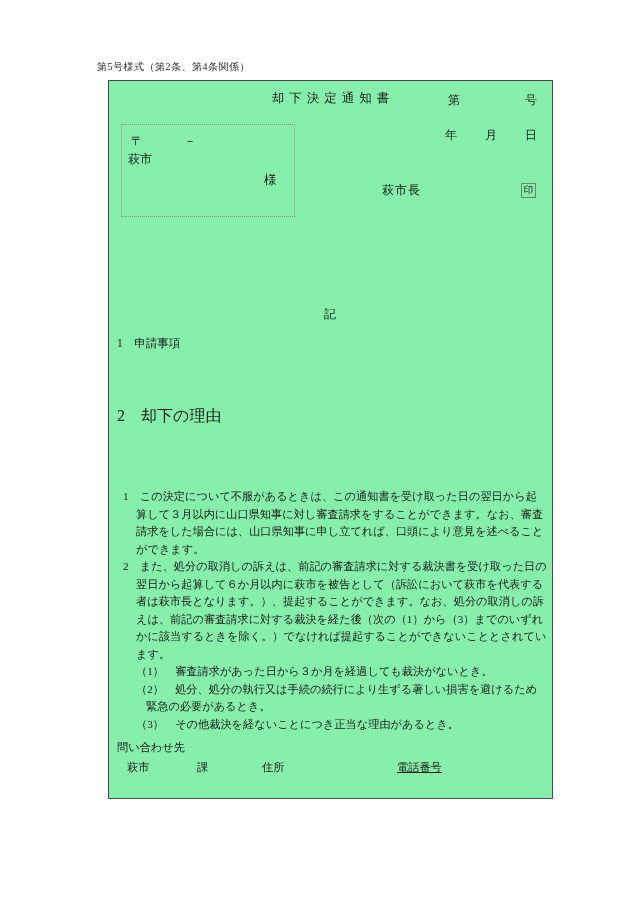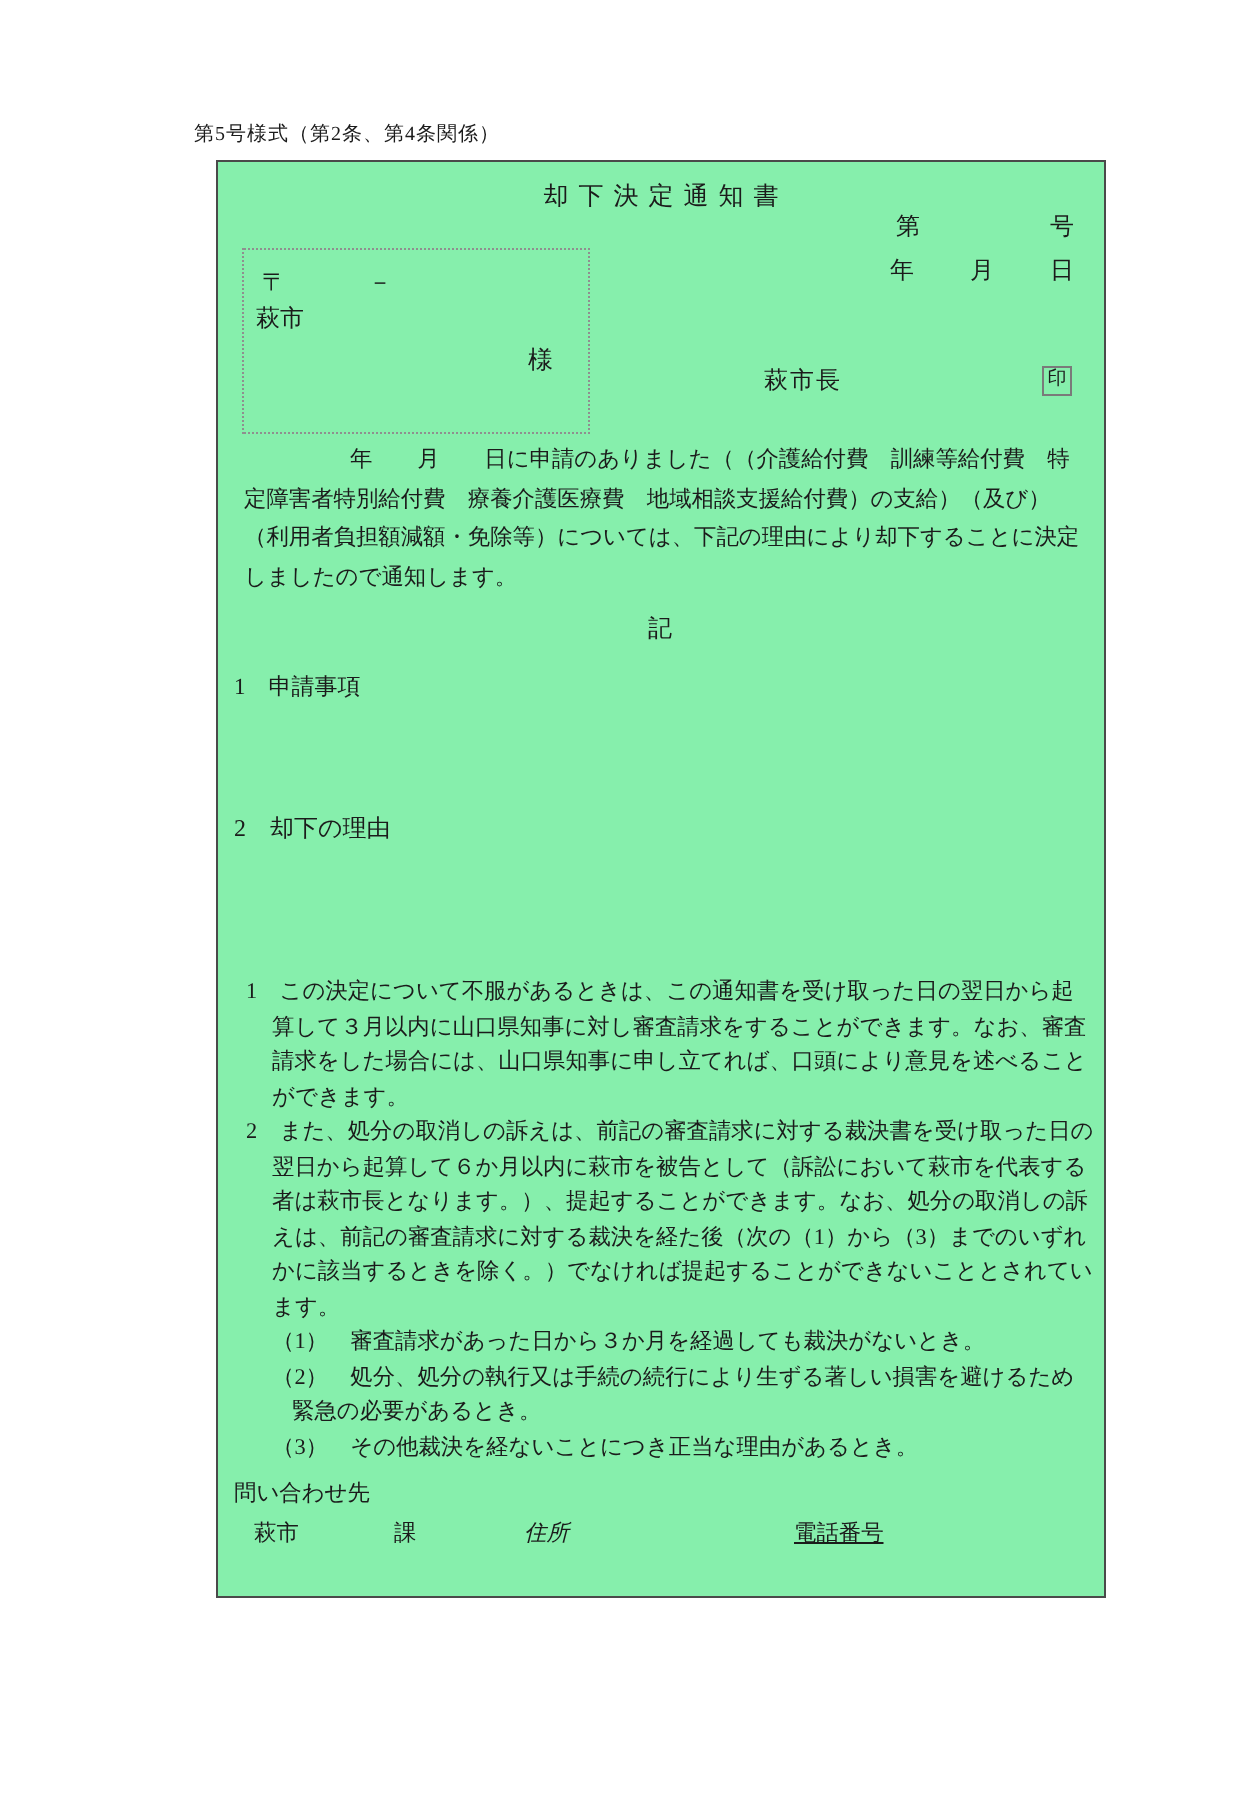--- a/index.html
+++ b/index.html
@@ -19,21 +19,21 @@
     position:absolute; left:108px; top:80px;
     width:443px; height:717px;
     border:1px solid #4a4a4a;
     background:#86efac;
   }
   .doc-title {
     position:absolute; left:0; right:0; top:9px;
     text-align:center;
     font-size:12.5px; letter-spacing:5px; text-indent:5px;
   }
-  .hdr-number { position:absolute; top:24px; right:15px; font-size:12px; }
+  .hdr-number { position:absolute; top:11px; right:15px; font-size:12px; }
   .hdr-number .gap { display:inline-block; width:65px; }
   .hdr-date { position:absolute; top:46px; right:15px; font-size:12px; }
   .hdr-date .gap { display:inline-block; width:28px; }
 
   .addr-box {
     position:absolute; left:12px; top:43px;
     width:172px; height:91px;
     border:1px dotted #8f8f8f;
   }
   .addr-postal { position:absolute; left:9px; top:8px; font-size:12px; }
@@ -55,38 +55,38 @@
     font-size:11.2px; line-height:19.5px;
     text-indent:53px;
   }
 
   .record-mark {
     position:absolute; left:0; right:0; top:225px;
     text-align:center; font-size:12px; letter-spacing:1px;
   }
 
   .item-1 { position:absolute; left:8px; top:255px; font-size:11.5px; }
-  .item-2 { position:absolute; left:8px; top:325px; font-size:12px; }
+  .item-2 { position:absolute; left:8px; top:325px; font-size:16px; }
 
   .lower {
     position:absolute; left:8px; top:407px;
     width:430px;
     font-size:11.2px; line-height:17.5px;
   }
   .appeal-heading { margin:0; }
   .par-item { margin:0; padding-left:19px; text-indent:-13px; }
   .par-sub  { margin:0; padding-left:29px; text-indent:-10px; }
 
   .contact { margin-top:6px; }
   .contact-heading { margin:0; }
   .contact-fields { position:relative; height:18px; margin-top:2px; }
   .cf { position:absolute; top:0; }
   .cf-0 { left:10px; }
   .cf-1 { left:80px; }
-  .cf-2 { left:145px;font-style:italic; }
+  .cf-2 { left:145px; }
   .cf-3 { left:280px;text-decoration:underline; }
 </style>
 </head>
 <body>
 
 <div class="form-label">第5号様式（第2条、第4条関係）</div>
 
 <div class="doc-box">
 
   <div class="doc-title">却下決定通知書</div>
@@ -103,21 +103,20 @@
     <div class="addr-postal">
       <span>〒</span><span class="gap"></span><span>－</span>
     </div>
     <div class="addr-city">萩市</div>
     <div class="addr-honorific">様</div>
   </div>
 
   <div class="sender-name">萩市長</div>
   <div class="seal">印</div>
 
-  <div class="body-par">年　　月　　日に申請のありました（（介護給付費　訓練等給付費　特定障害者特別給付費　療養介護医療費　地域相談支援給付費）の支給）（及び）（利用者負担額減額・免除等）については、下記の理由により却下することに決定しましたので通知します。</div>
 
   <div class="record-mark">記</div>
 
   <div class="item-1">1　申請事項</div>
   <div class="item-2">2　却下の理由</div>
 
   <div class="lower">
     <p class="par-item">1　この決定について不服があるときは、この通知書を受け取った日の翌日から起算して３月以内に山口県知事に対し審査請求をすることができます。なお、審査請求をした場合には、山口県知事に申し立てれば、口頭により意見を述べることができます。</p>
     <p class="par-item">2　また、処分の取消しの訴えは、前記の審査請求に対する裁決書を受け取った日の翌日から起算して６か月以内に萩市を被告として（訴訟において萩市を代表する者は萩市長となります。）、提起することができます。なお、処分の取消しの訴えは、前記の審査請求に対する裁決を経た後（次の（1）から（3）までのいずれかに該当するときを除く。）でなければ提起することができないこととされています。</p>
     <p class="par-sub">（1）　審査請求があった日から３か月を経過しても裁決がないとき。</p>

